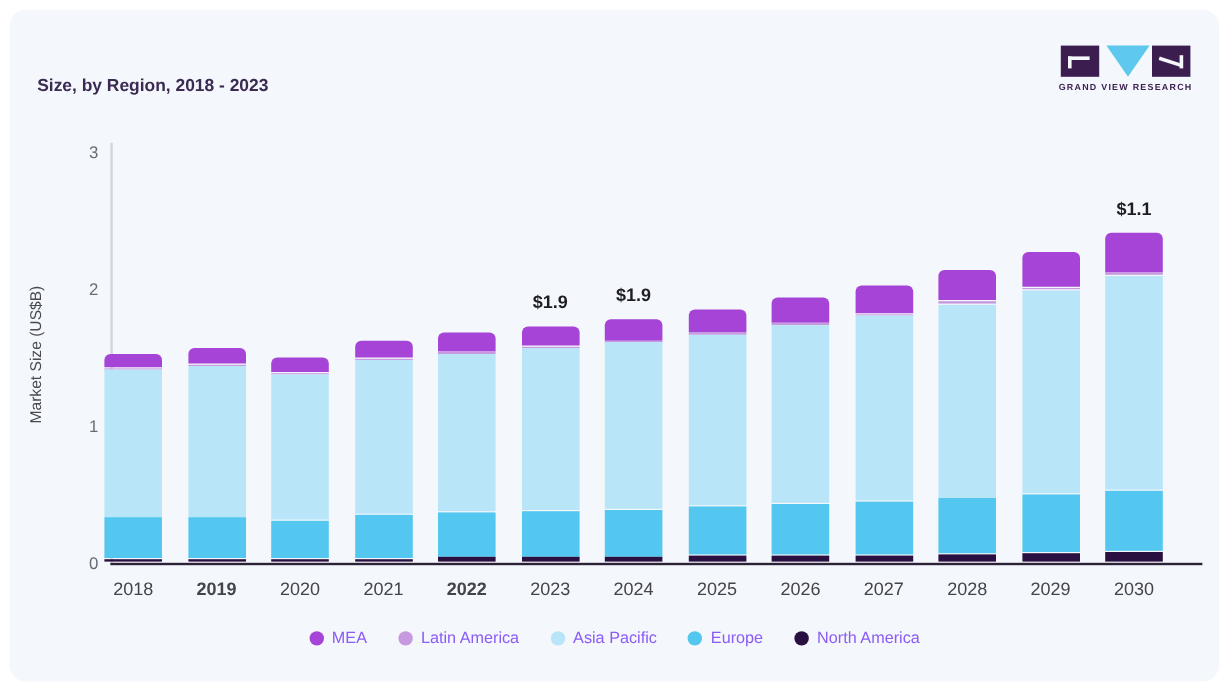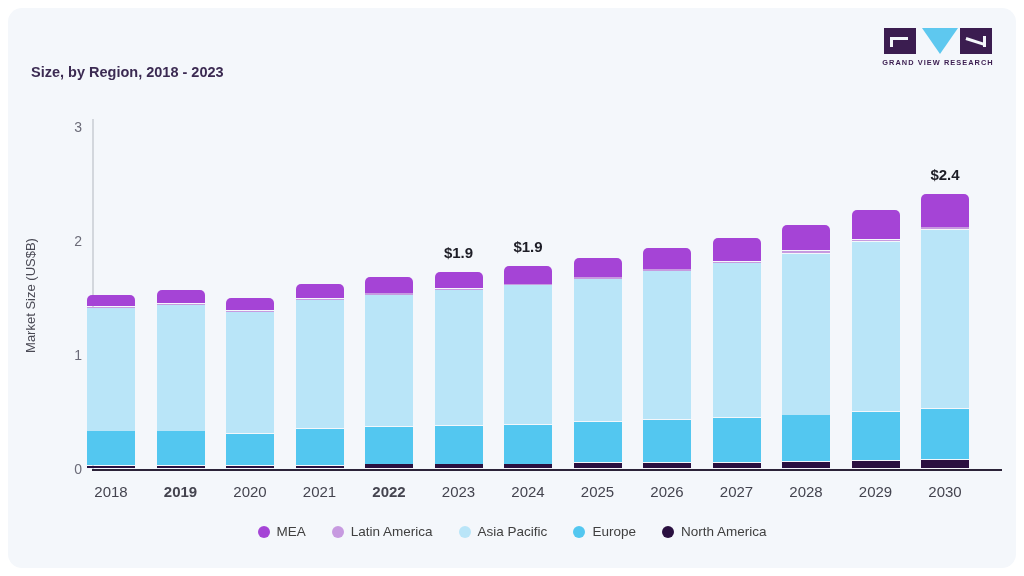--- a/index.html
+++ b/index.html
@@ -14,21 +14,21 @@
   #title{
     position:absolute;left:22px;top:18px;
     font-size:24px;font-weight:bold;color:#2b1240;letter-spacing:-0.2px;
   }
   #subtitle{
     position:absolute;left:23px;top:56px;
     font-size:14.5px;font-weight:bold;color:#3b2a52;
   }
 
   
-  #logo{position:absolute;left:870px;top:20px;width:120px;height:46px;}
+  #logo{position:absolute;left:870px;top:30px;width:120px;height:46px;}
   .logo-row{position:absolute;left:6px;top:0;width:110px;height:26px;}
   .lsq{position:absolute;top:0;width:32px;height:26px;background:#3b1d50;}
   .lsq.left{left:0;}
   .lsq.right{left:76px;}
   .lcut{position:absolute;background:#f4f7fb;}
   .lcut.a{left:6px;top:9px;width:18px;height:3px;}
   .lcut.b{left:6px;top:9px;width:3px;height:10px;}
   .lcut.c{left:82px;top:9px;width:20px;height:3px;transform:rotate(18deg);transform-origin:left center;}
   .lcut.d{left:99px;top:8px;width:3px;height:11px;}
   .ltri{
@@ -72,21 +72,21 @@
     font-size:15px;color:#44444f;transform:translateX(-50%);
   }
 
   
   #legend{
     position:absolute;left:0;top:516px;width:1008px;
     display:flex;justify-content:center;align-items:center;gap:26px;
   }
   .lgi{display:flex;align-items:center;gap:7px;}
   .lgdot{width:12px;height:12px;border-radius:50%;}
-  .lglbl{font-size:13.5px;color:#404040;}
+  .lglbl{font-size:13.5px;color:#8b5cf6;}
 </style>
 </head>
 <body>
 
 <div id="card">
 
   <div id="subtitle">Size, by Region, 2018 - 2023</div>
 
   <div id="logo">
     <div class="logo-row">
@@ -214,21 +214,21 @@
         <div class="xtick" style="left: 520px;">2024</div>
         <div class="xtick" style="left: 589.5px;">2025</div>
         <div class="xtick" style="left: 659px;">2026</div>
         <div class="xtick" style="left: 728.5px;">2027</div>
         <div class="xtick" style="left: 798px;">2028</div>
         <div class="xtick" style="left: 867.5px;">2029</div>
         <div class="xtick" style="left: 937px;">2030</div>
       </div>
   <div class="dlabel" style="left: 450.5px; top: 235.78px;">$1.9</div>
       <div class="dlabel" style="left: 520px; top: 230.08px;">$1.9</div>
-      <div class="dlabel" style="left: 937px; top: 158.26px;">$2.4</div>
+      <div class="dlabel" style="left: 937px; top: 158.26px;">$1.1</div>
     </div>
 
   <div id="legend">
       <div class="lgi">
         <div class="lgdot" style="background: rgb(165, 68, 214);"></div>
         <span class="lglbl">MEA</span>
       </div>
       <div class="lgi">
         <div class="lgdot" style="background: rgb(199, 154, 224);"></div>
         <span class="lglbl">Latin America</span>

